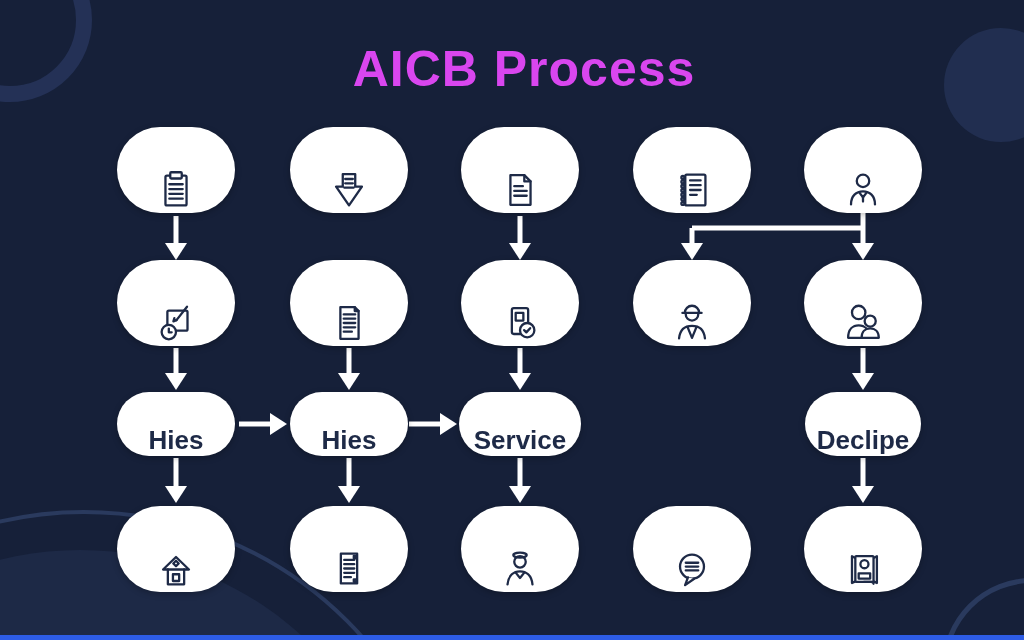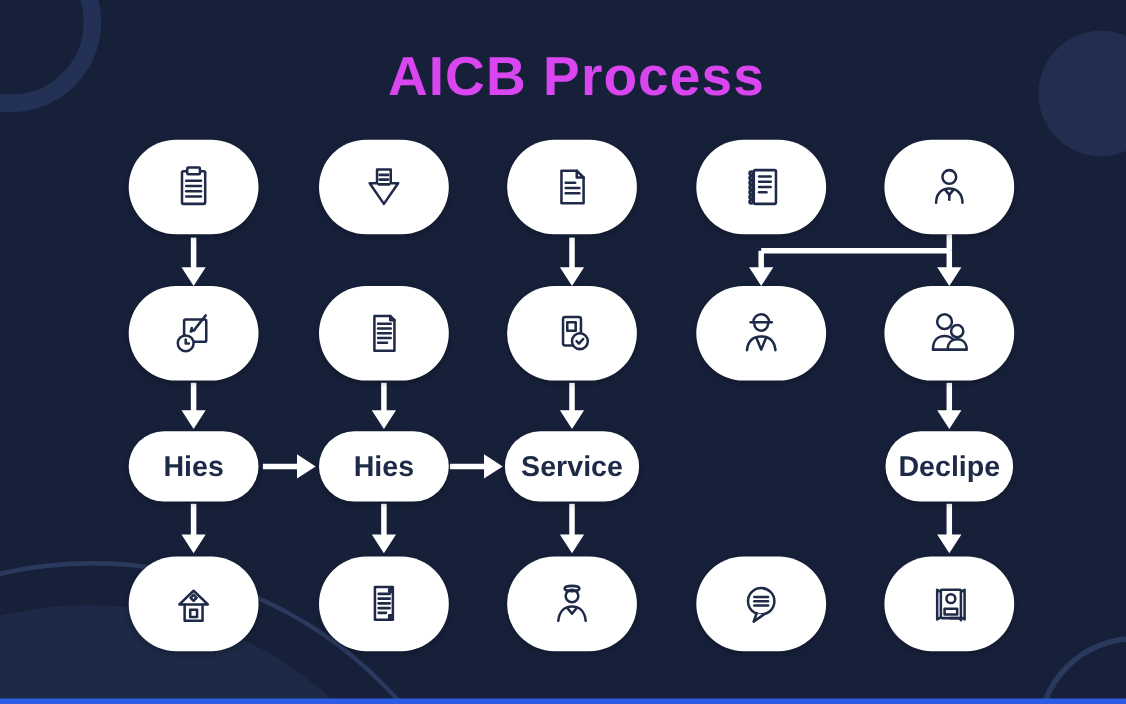--- a/index.html
+++ b/index.html
@@ -19,21 +19,21 @@
 
   .title{
     position:absolute;top:28px;left:0;width:100%;margin:12px;
     text-align:center;color:#d946ef;font-size:50px;font-weight:bold;letter-spacing:1px;
   }
 
   .connectors{position:absolute;left:0;top:0;}
 
   .node{
     position:absolute;background:#ffffff;
-    display:flex;align-items:center;justify-content:center;
+    display:flex;align-items:flex-end;justify-content:center;
     box-shadow:0 2px 6px rgba(0,0,0,0.25);
   }
   .icon-node{width:118px;height:86px;border-radius:43px;}
   .text-node{height:64px;border-radius:32px;color:#1e2a47;font-size:26px;font-weight:bold;}
 
   .icon{width:46px;height:46px;display:block;}
   .icon *{stroke:#1e2a47;stroke-width:2.4;fill:none;stroke-linecap:round;stroke-linejoin:round;}
   .icon .wf{fill:#ffffff;}
 
   

